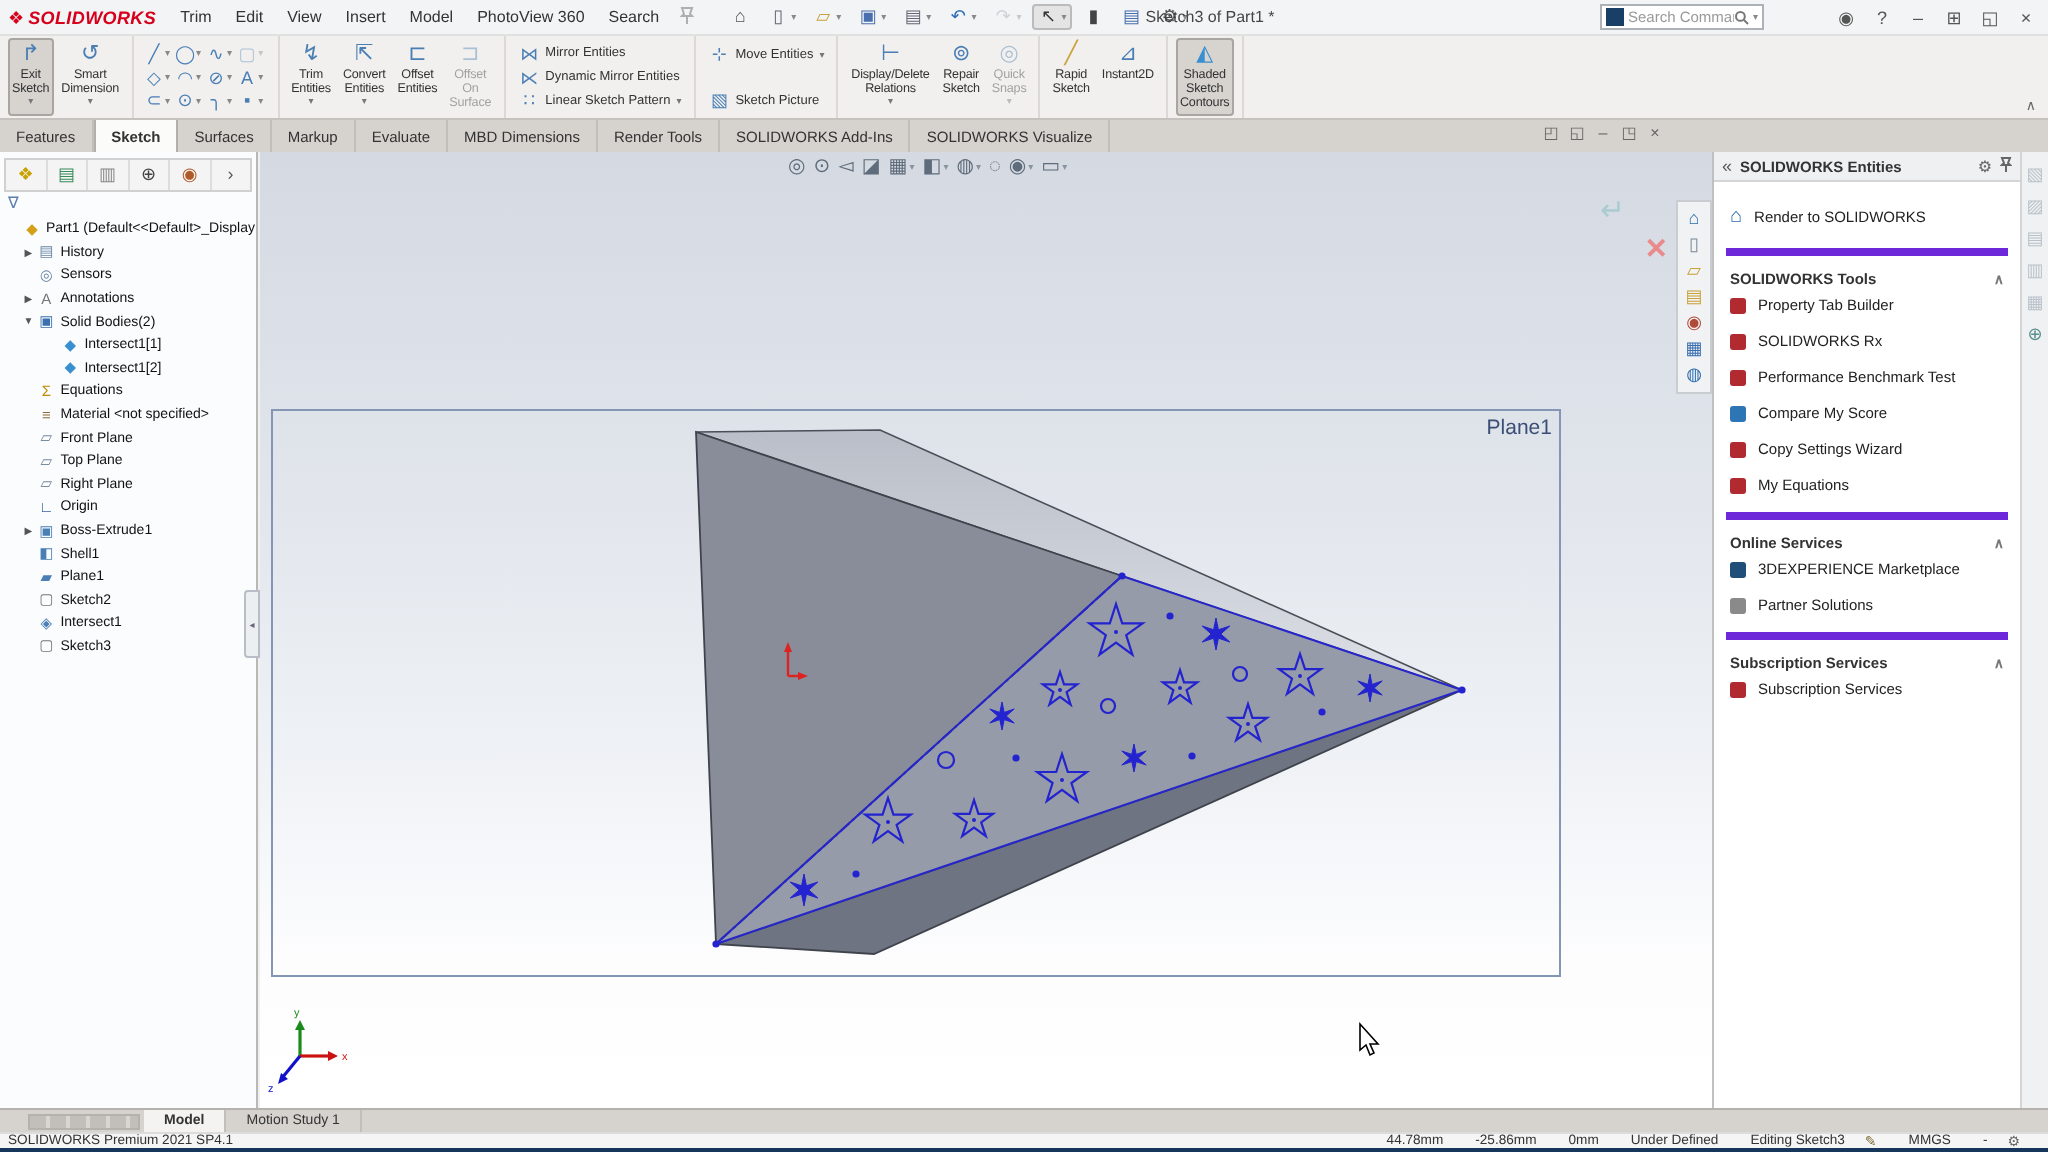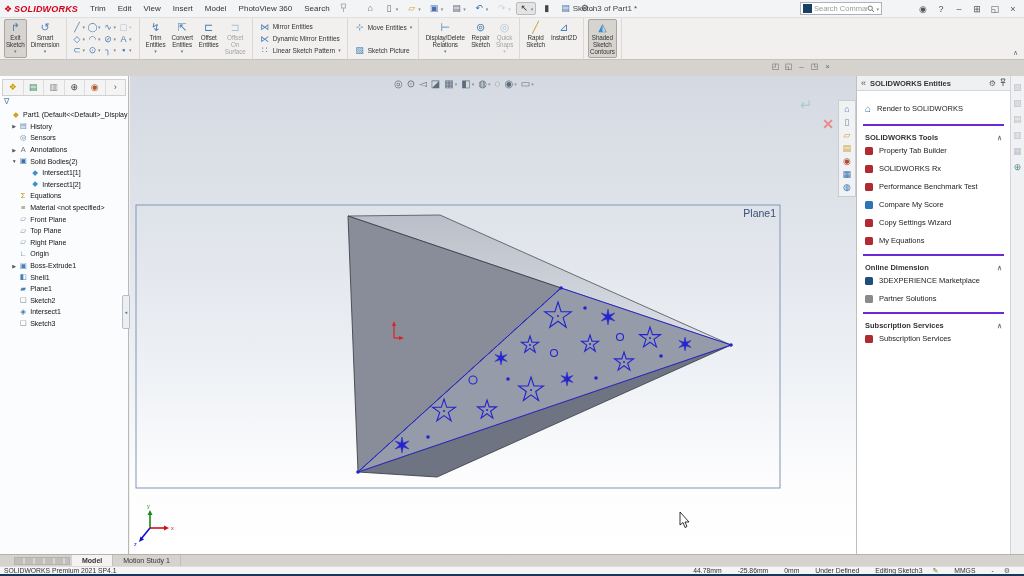--- a/index.html
+++ b/index.html
@@ -95,21 +95,21 @@
   .si{height:13px;font-size:9px;line-height:12px}
 
   
   .taskpane{position:absolute;left:856px;top:0;width:154px;height:478px;background:#fff;border-left:1px solid #c0c0c0;font-size:7.5px;color:#222}
   .tphead{height:15px;background:#eef0f2;border-bottom:1px solid #d5d5d5;display:flex;align-items:center;padding:0 4px}
   .tphead .coll{font-size:9px;color:#555;margin-right:4px}
   .tphead .ttl{flex:1;font-weight:bold;font-size:7.5px;color:#333}
   .tphead .hic{margin-left:4px;color:#666;font-size:8px}
   .tpwelcome{display:flex;align-items:center;margin:12px 0 10px 8px}
   .tpwelcome .wic{color:#2e6fb0;font-size:10px;margin-right:6px}
-  .tpsec{margin:0 6px;border-top:2px solid #6d28d9;padding-top:5px;margin-top:5px}
+  .tpsec{margin:0 6px;border-top:4px solid #6d28d9;padding-top:5px;margin-top:5px}
   .tpsech{display:flex;align-items:center;font-weight:bold;color:#333;margin:2px 2px 4px 2px}
   .tpsech .cup{margin-left:auto;color:#777;font-size:7px}
   .tpitem{display:flex;align-items:center;margin:0 2px 9px 2px}
   .tpitem .box{width:8px;height:8px;border-radius:1.5px;margin-right:6px;flex:0 0 auto}
   .farstrip{position:absolute;left:1010px;top:0;width:14px;height:478px;background:#f0f1f2;border-left:1px solid #d4d4d4;
     display:flex;flex-direction:column;align-items:center;padding-top:4px}
   .fi{height:16px;font-size:9px;line-height:14px;color:#b9c2ca}
 
   
   .modeltabs{position:absolute;top:554px;left:0;right:0;height:12px;background:#d6d3ce;border-top:1px solid #b5b2ad;
@@ -377,20 +377,31 @@
         <span class="ric" style="color:#3a8fd0">◭</span>
         <span class="rlb">Shaded
 Sketch
 Contours</span>
       </div>
     </div>
     <span class="ribcollapse">∧</span>
   </div>
 
   <div class="tabbar">
+    <div style="display:flex" id="tabs">
+        <div class="tab">Features</div>
+        <div class="tab active">Sketch</div>
+        <div class="tab">Surfaces</div>
+        <div class="tab">Markup</div>
+        <div class="tab">Evaluate</div>
+        <div class="tab">MBD Dimensions</div>
+        <div class="tab">Render Tools</div>
+        <div class="tab">SOLIDWORKS Add-Ins</div>
+        <div class="tab">SOLIDWORKS Visualize</div>
+      </div>
     <div class="childctl" id="childctl">
         <span class="wc">◰</span>
         <span class="wc">◱</span>
         <span class="wc">–</span>
         <span class="wc">◳</span>
         <span class="wc">×</span>
       </div>
   </div>
 
   <div class="main">
@@ -675,21 +686,21 @@
               <span class="box" style="background: rgb(176, 42, 48);"></span>
               <span>Copy Settings Wizard</span>
             </div>
             <div class="tpitem">
               <span class="box" style="background: rgb(176, 42, 48);"></span>
               <span>My Equations</span>
             </div>
           </div>
           <div class="tpsec">
             <div class="tpsech">
-              <span>Online Dimension</span>
+              <span>Online Services</span>
               <span class="cup">∧</span>
             </div>
             <div class="tpitem">
               <span class="box" style="background: rgb(31, 78, 121);"></span>
               <span>3DEXPERIENCE Marketplace</span>
             </div>
             <div class="tpitem">
               <span class="box" style="background: rgb(138, 138, 138);"></span>
               <span>Partner Solutions</span>
             </div>

